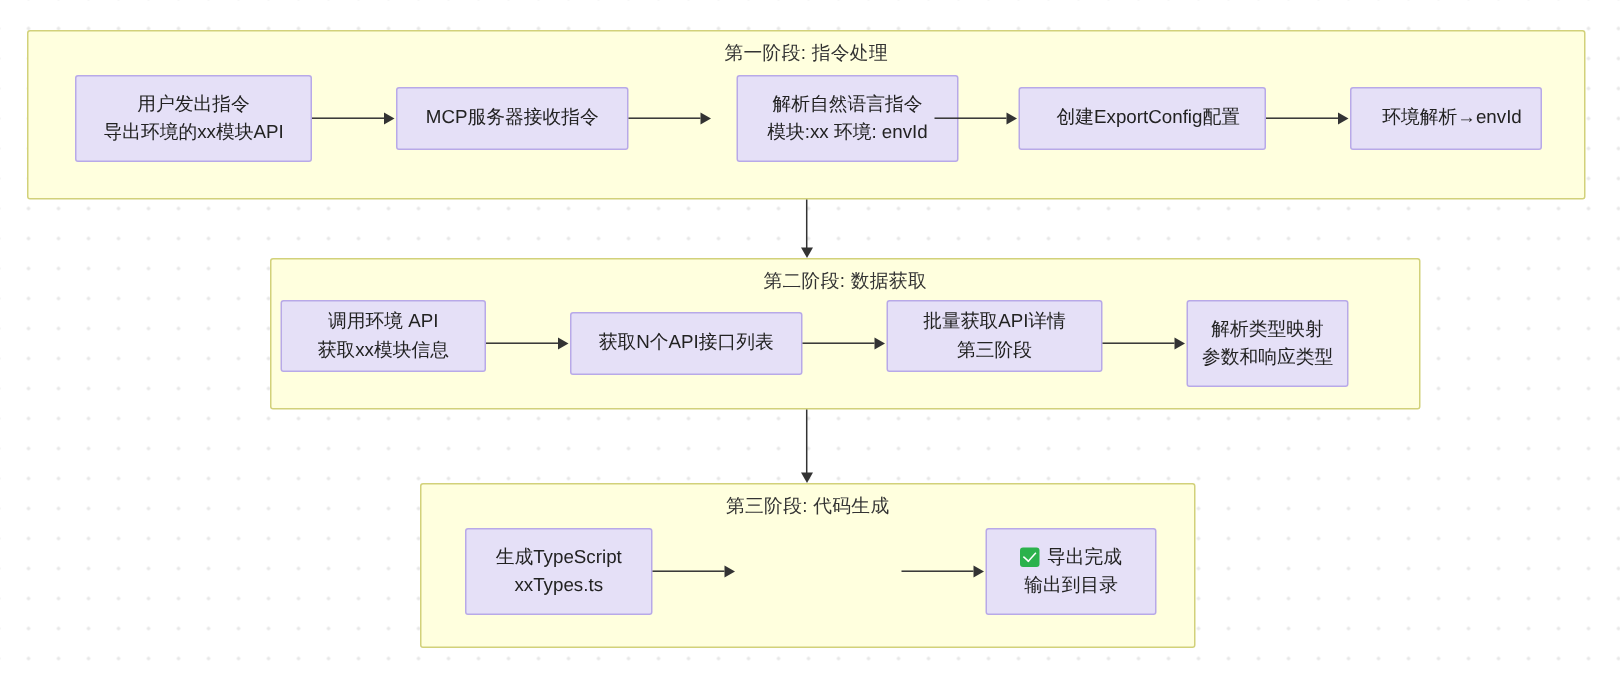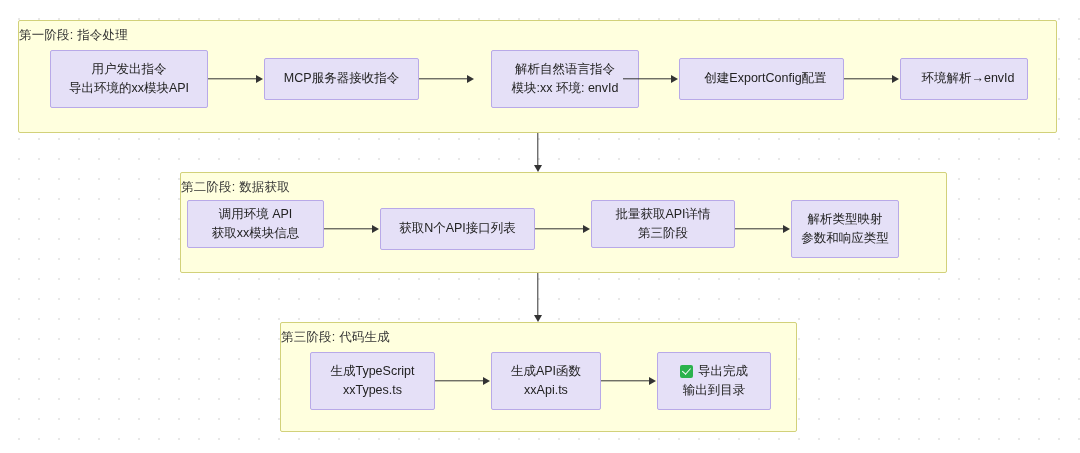--- a/index.html
+++ b/index.html
@@ -28,20 +28,21 @@
     box-sizing: border-box;
     background-color: #ffffde;
     border: 1.6px solid #d2d17a;
     border-radius: 2px;
   }
   .stage-title {
     position: absolute;
     top: 6px;
     left: 0;
     right: 0;
+    text-align: center;
     font-size: 12.5px;
     color: #333333;
     letter-spacing: 0.2px;
     white-space: nowrap;
   }
   .node {
     position: absolute;
     box-sizing: border-box;
     background-color: #e5e0f7;
     border: 1.4px solid #b8a9e8;
@@ -233,24 +234,20 @@
   <div class="node" style="left:310px; top:352px; width:125px; height:58px;">
     <span class="line">生成TypeScript</span>
     <span class="line">xxTypes.ts</span>
   </div>
 
   <div class="arrow-h" style="left:435px; top:372px; width:55px; height:18px;">
     <span class="shaft" style="width:48px;"></span>
     <span class="head"></span>
   </div>
 
-  <div class="node" style="left:491px; top:352px; width:110px; height:58px;">
-    <span class="line">生成API函数</span>
-    <span class="line">xxApi.ts</span>
-  </div>
 
   <div class="arrow-h" style="left:601px; top:372px; width:55px; height:18px;">
     <span class="shaft" style="width:48px;"></span>
     <span class="head"></span>
   </div>
 
   <div class="node" style="left:657px; top:352px; width:114px; height:58px;">
     <span class="line with-icon">
       <span class="check-icon"></span>
       <span>导出完成</span>

